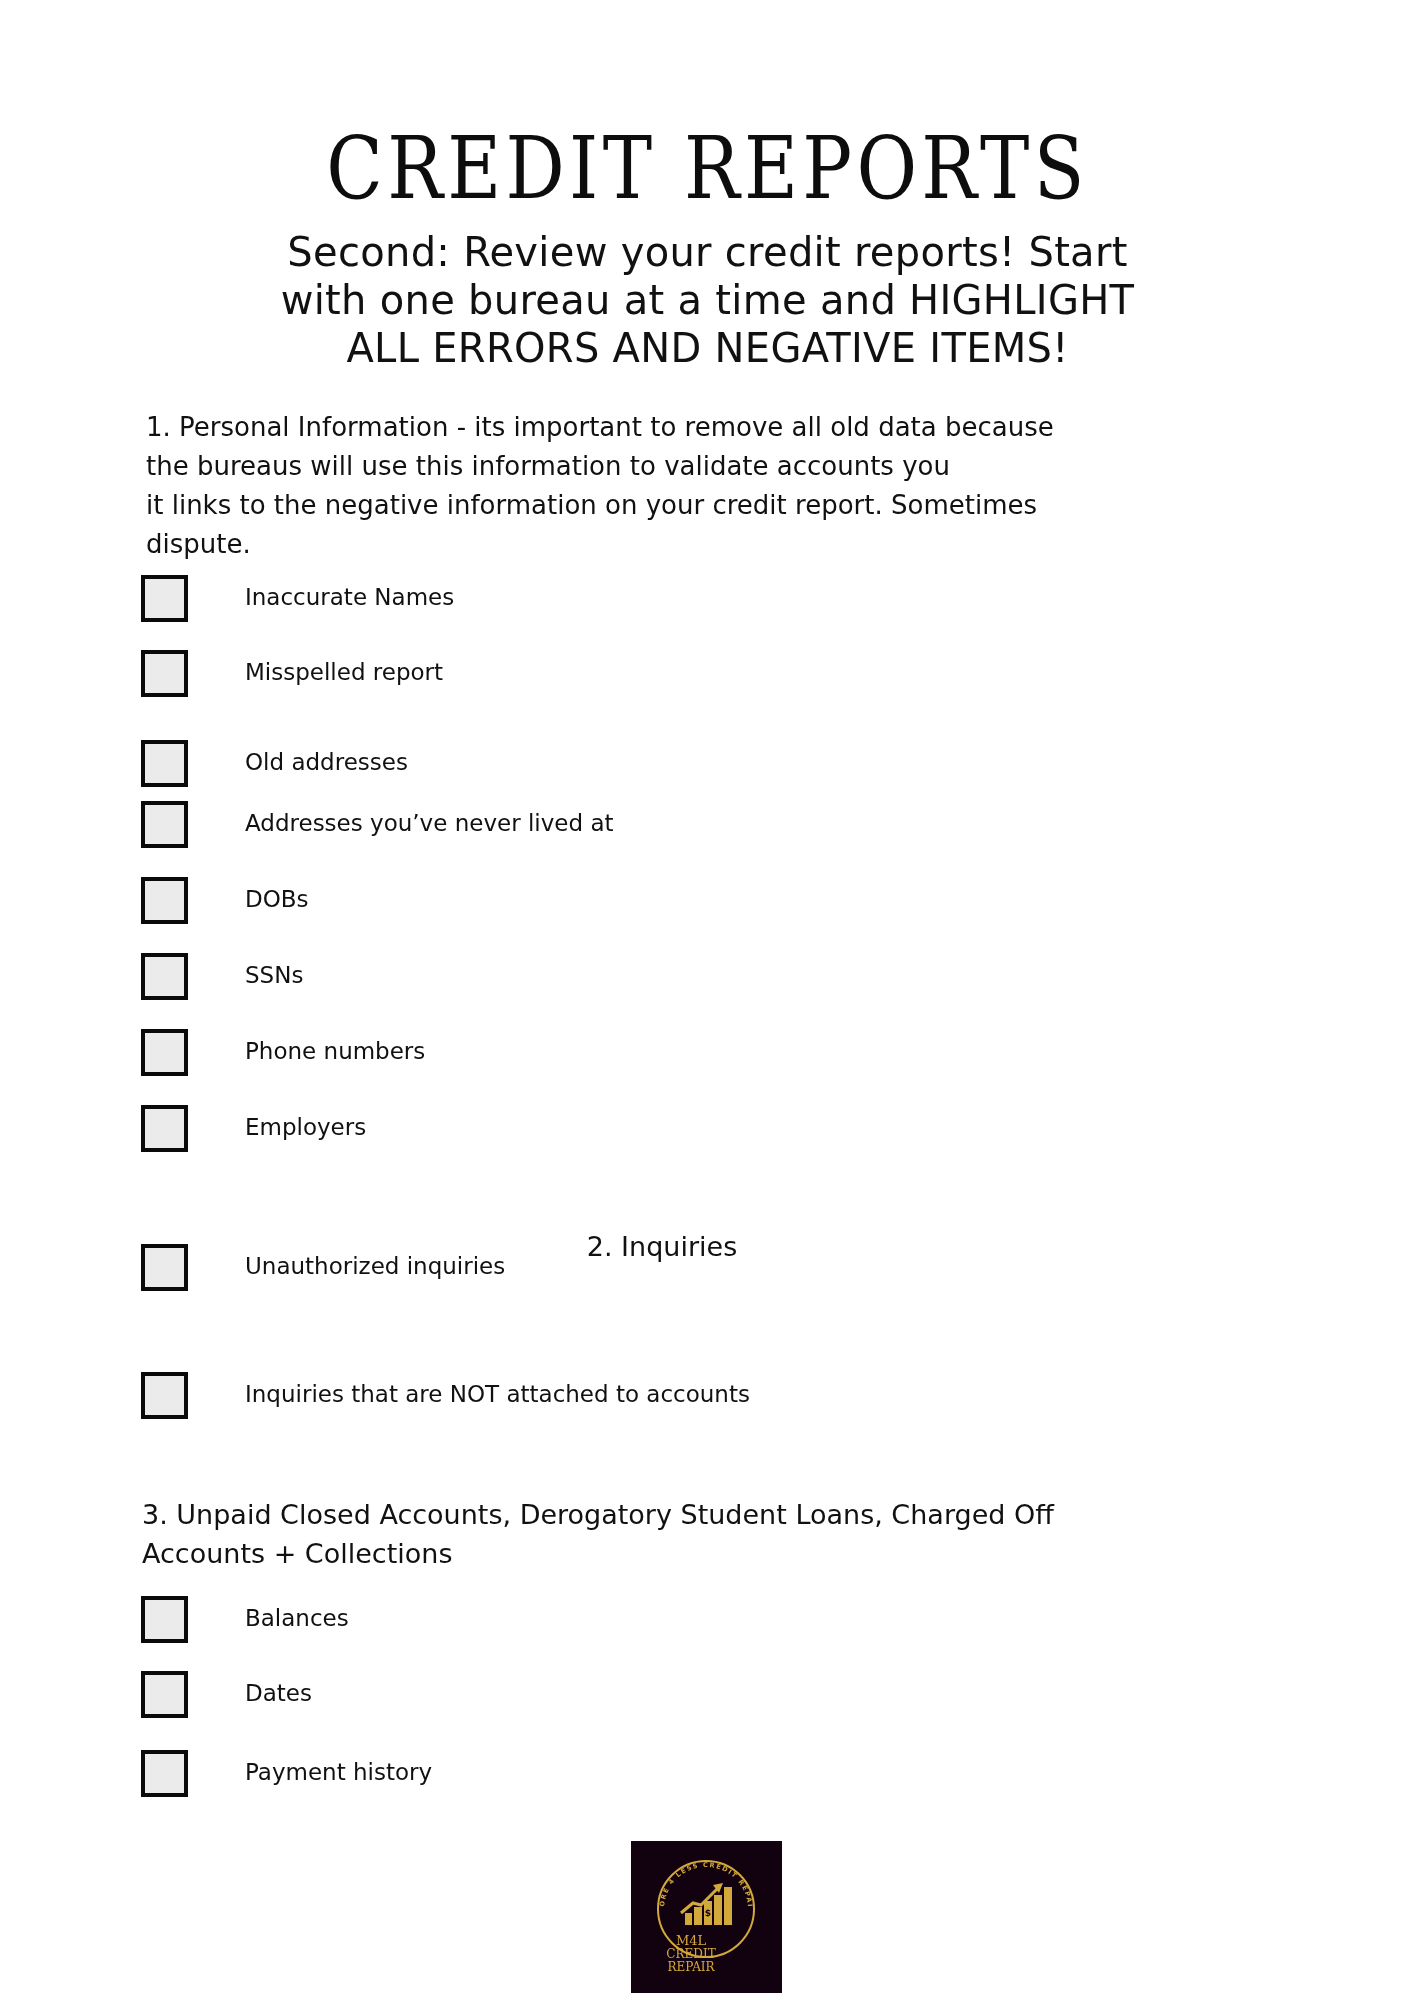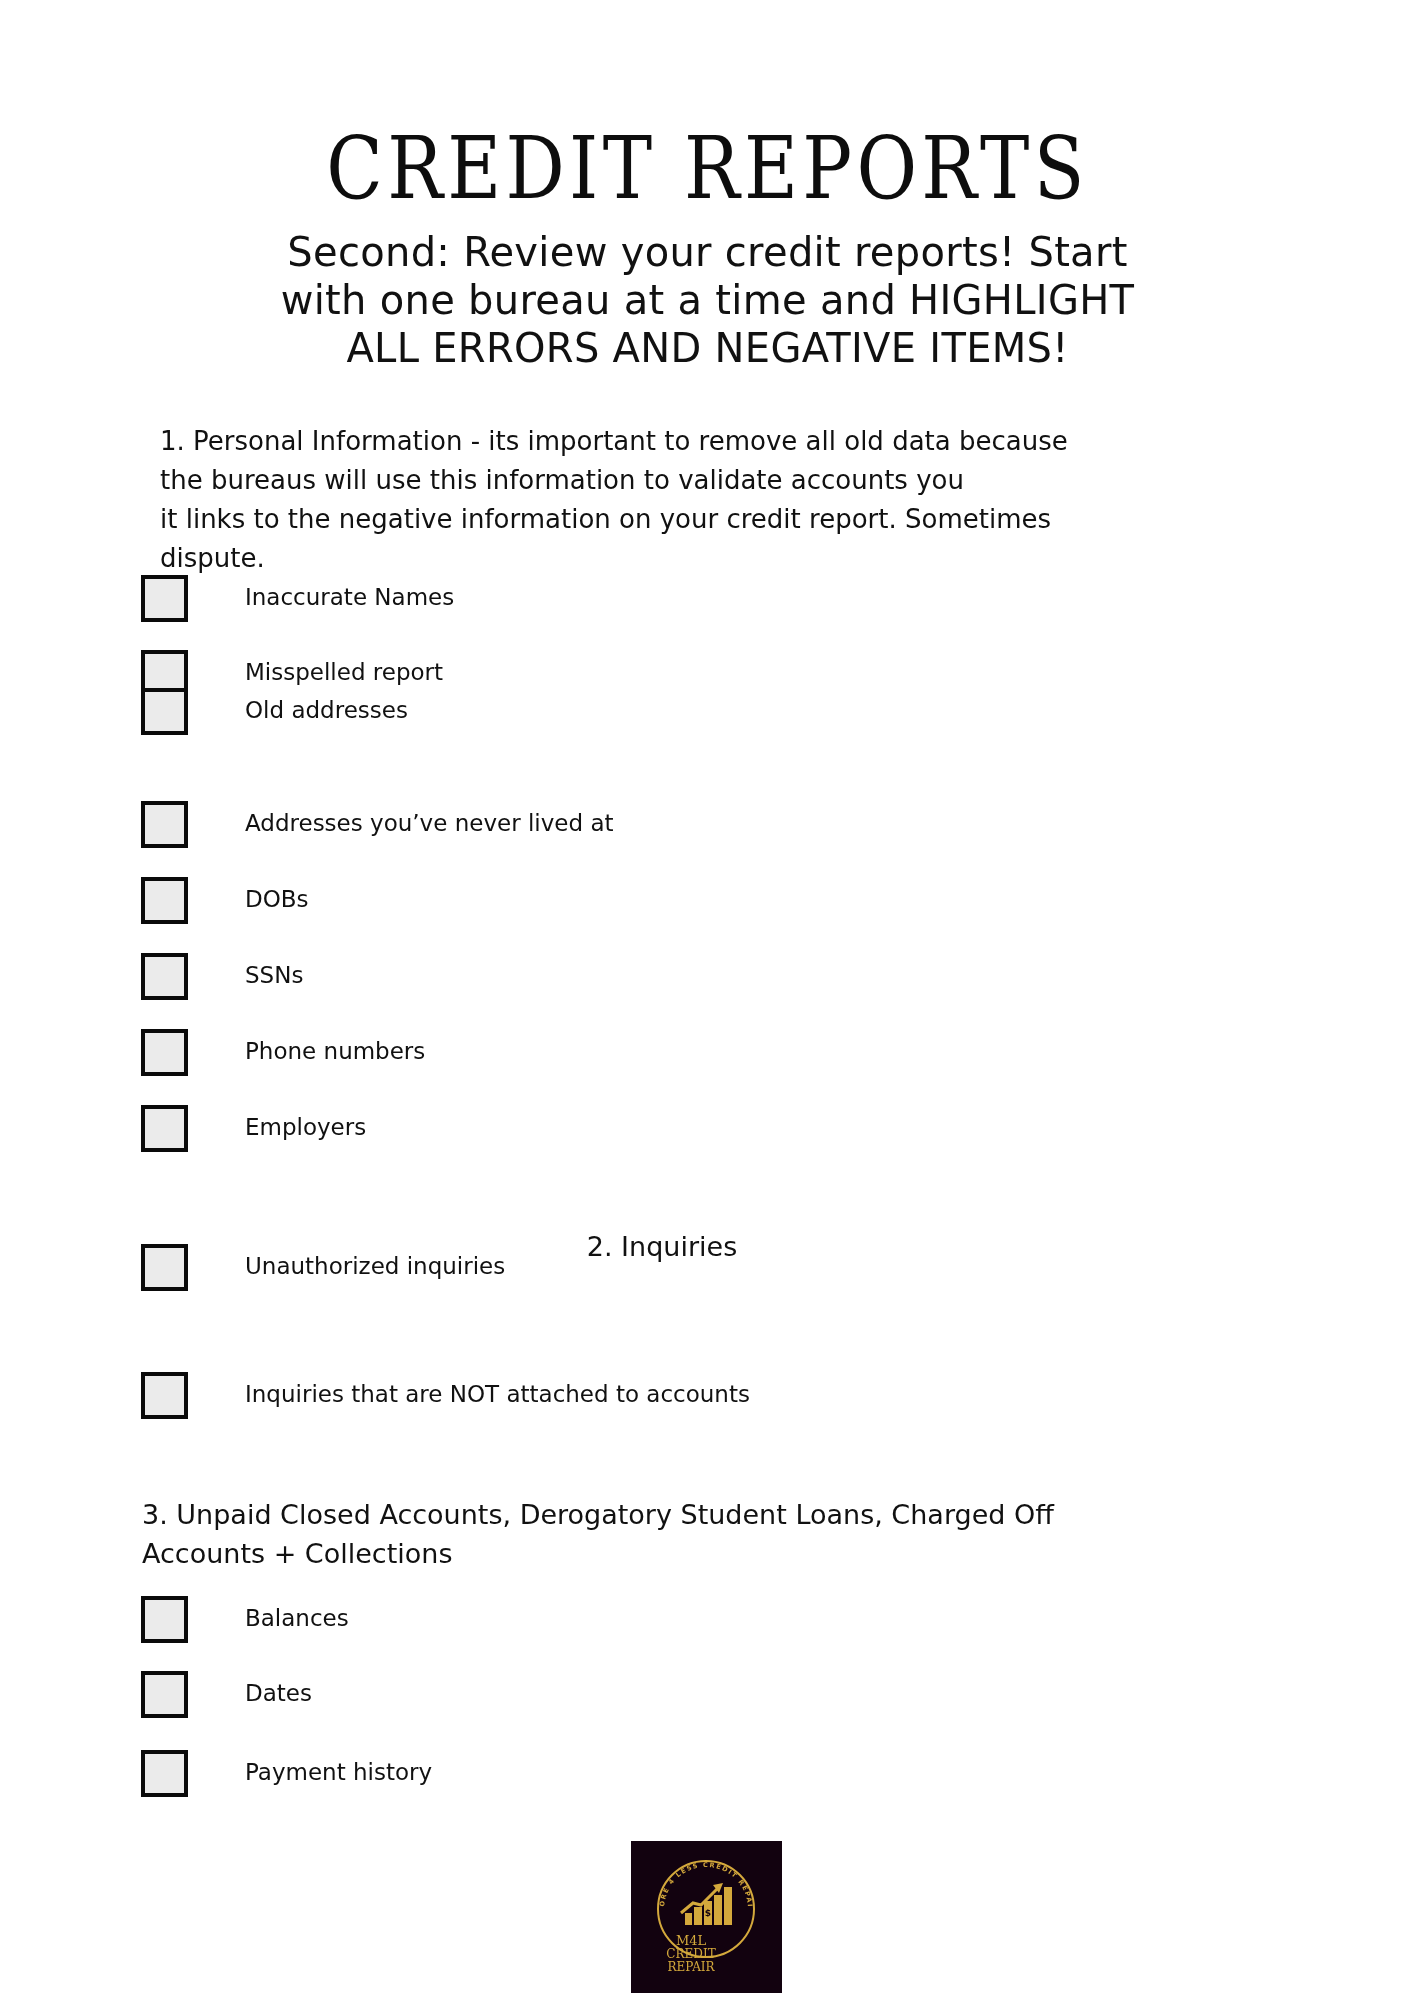--- a/index.html
+++ b/index.html
@@ -16,21 +16,21 @@
   }
   .subtitle {
     position: absolute; left: 200px; width: 1015px; top: 228px;
     text-align: center; font-family: "DejaVu Sans", sans-serif;
     font-size: 40px; line-height: 48px; color: #111111; margin: 0;
     font-weight: normal; letter-spacing: 0.3px;
   }
   .para {
     position: absolute; left: 142px; width: 1020px;
     font-family: "DejaVu Sans", sans-serif; font-size: 26px; line-height: 39px;
-    color: #111111; margin: 18px;
+    color: #111111; margin: 4px;
   }
   .section-head {
     position: absolute; left: 142px; width: 1040px;
     font-family: "DejaVu Sans", sans-serif; font-size: 27px; line-height: 39px;
     color: #111111; margin: 0;
   }
   .check-row { position: absolute; left: 141px; height: 47px; width: 900px; }
   .checkbox {
     position: absolute; left: 0; top: 0; width: 47px; height: 47px;
     box-sizing: border-box; border: 4px solid #0a0a0a; background: #ebebeb;
@@ -66,21 +66,21 @@
 </div>
 
 <div class="check-row" style="top:575px;">
   <div class="checkbox"></div>
   <span class="check-label">Inaccurate Names</span>
 </div>
 <div class="check-row" style="top:650px;">
   <div class="checkbox"></div>
   <span class="check-label">Misspelled report</span>
 </div>
-<div class="check-row" style="top:688px;">
+<div class="check-row" style="top:740px;">
   <div class="checkbox"></div>
   <span class="check-label">Old addresses</span>
 </div>
 <div class="check-row" style="top:801px;">
   <div class="checkbox"></div>
   <span class="check-label">Addresses you’ve never lived at</span>
 </div>
 <div class="check-row" style="top:877px;">
   <div class="checkbox"></div>
   <span class="check-label">DOBs</span>

